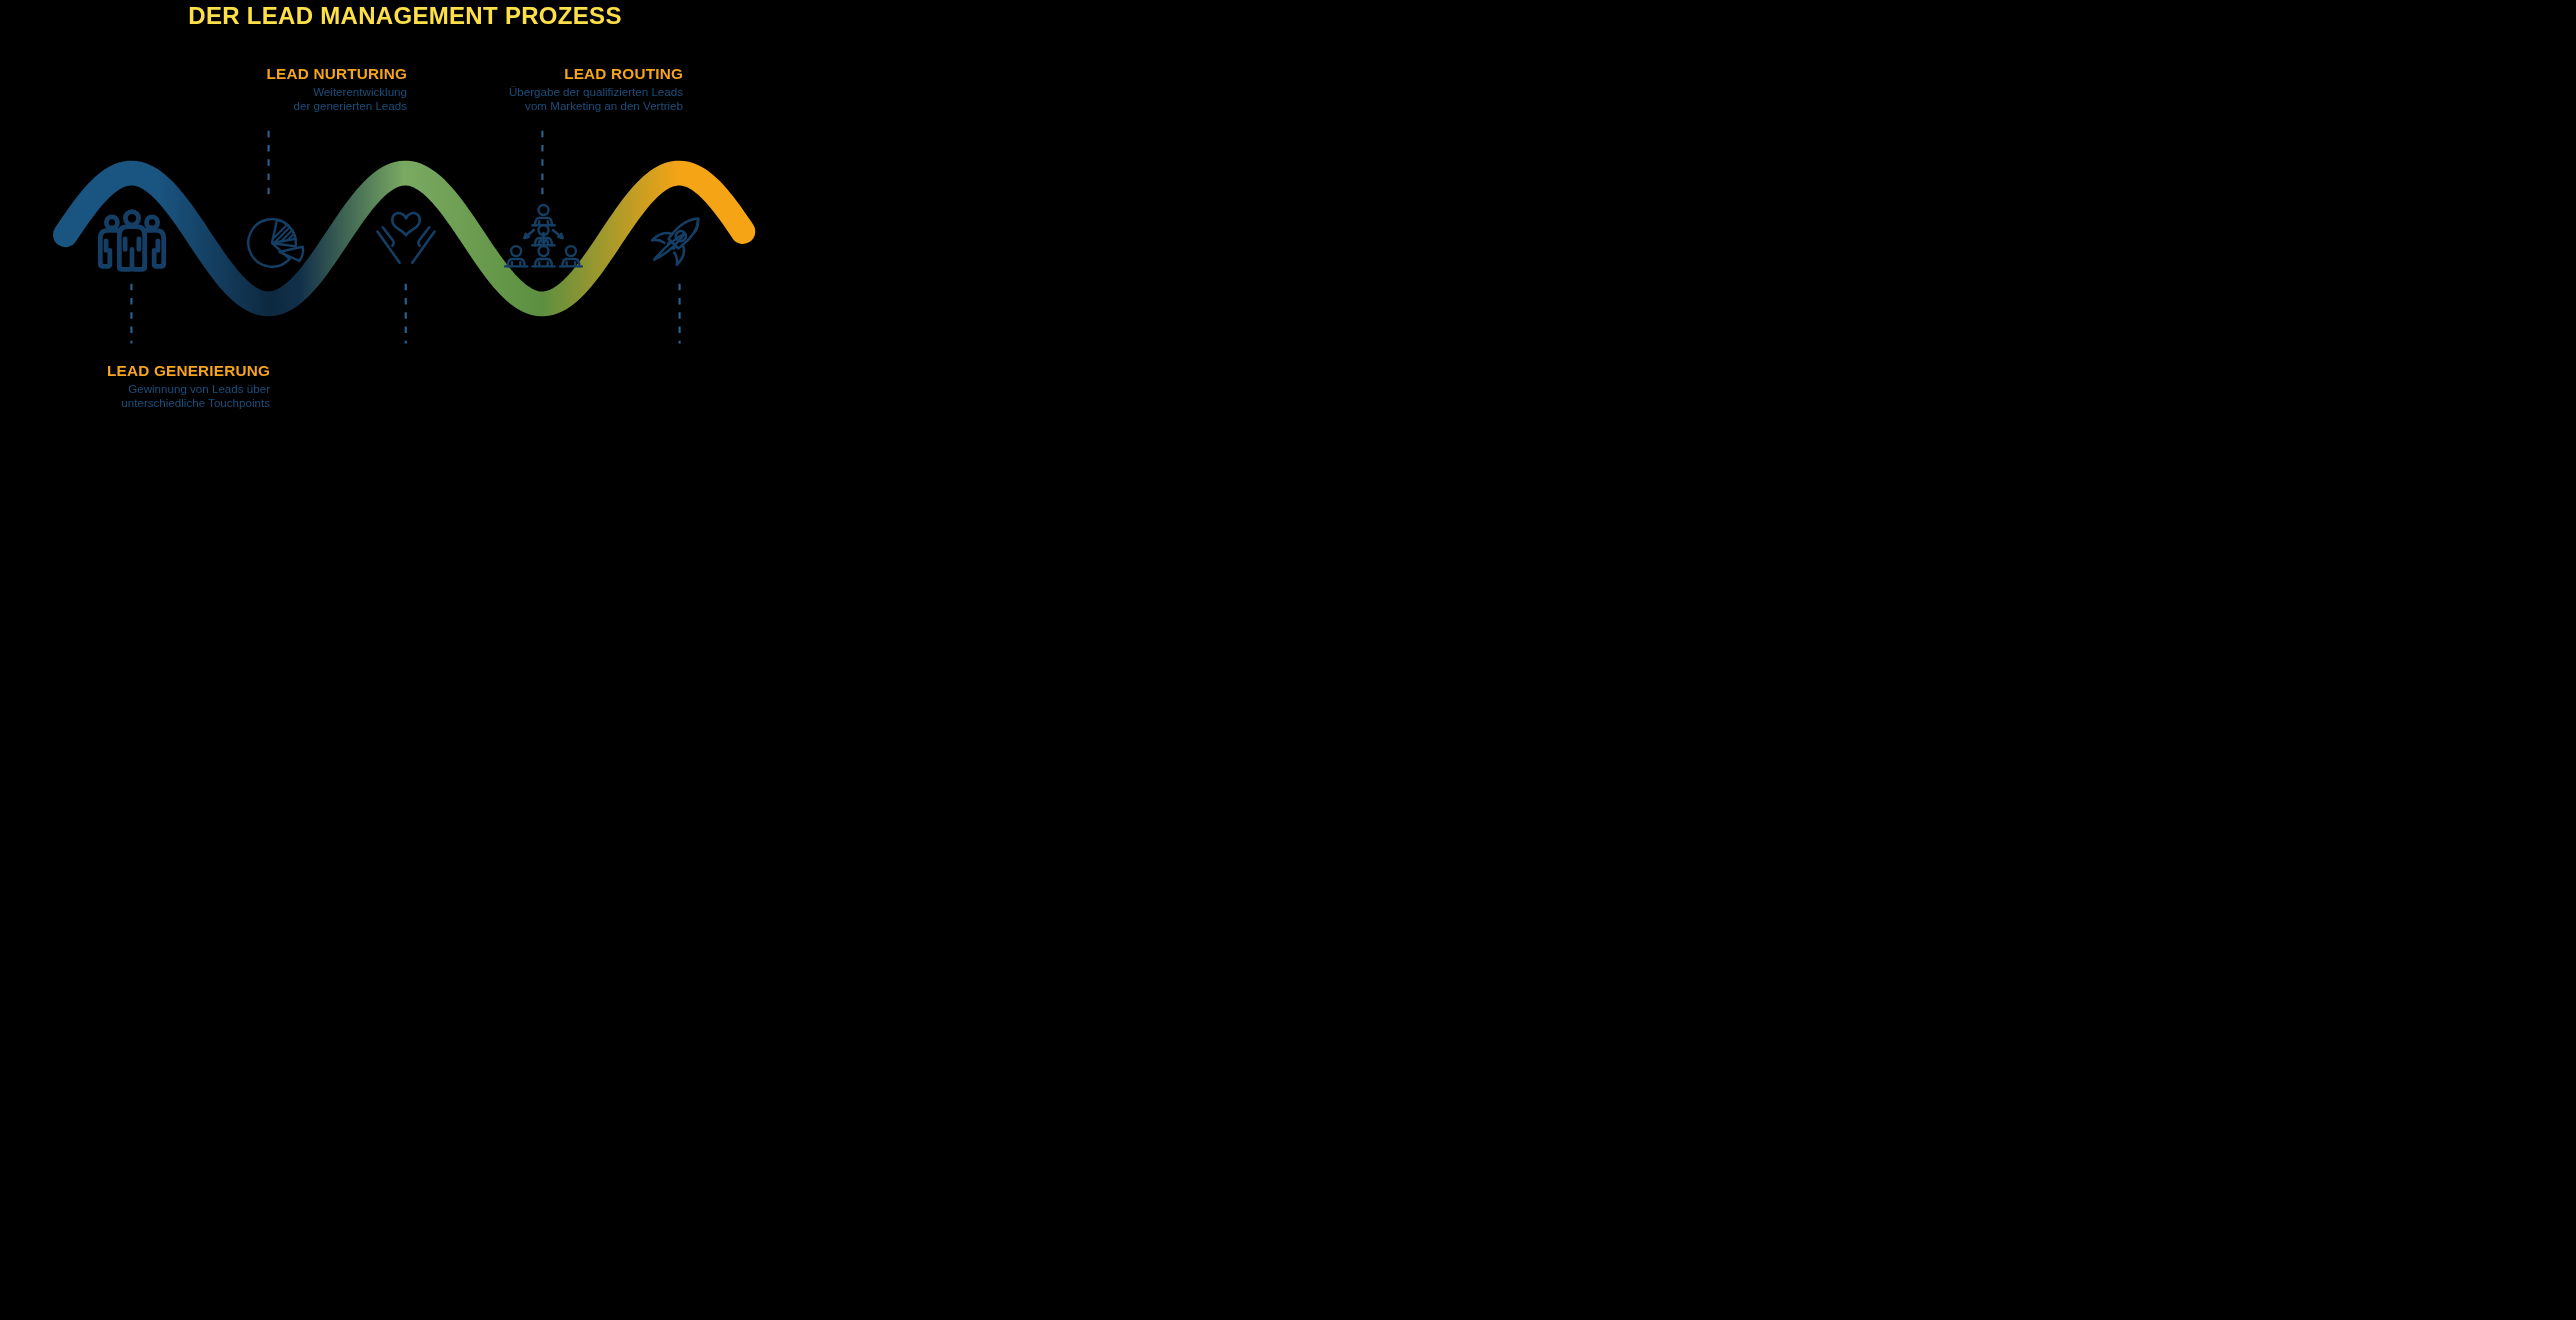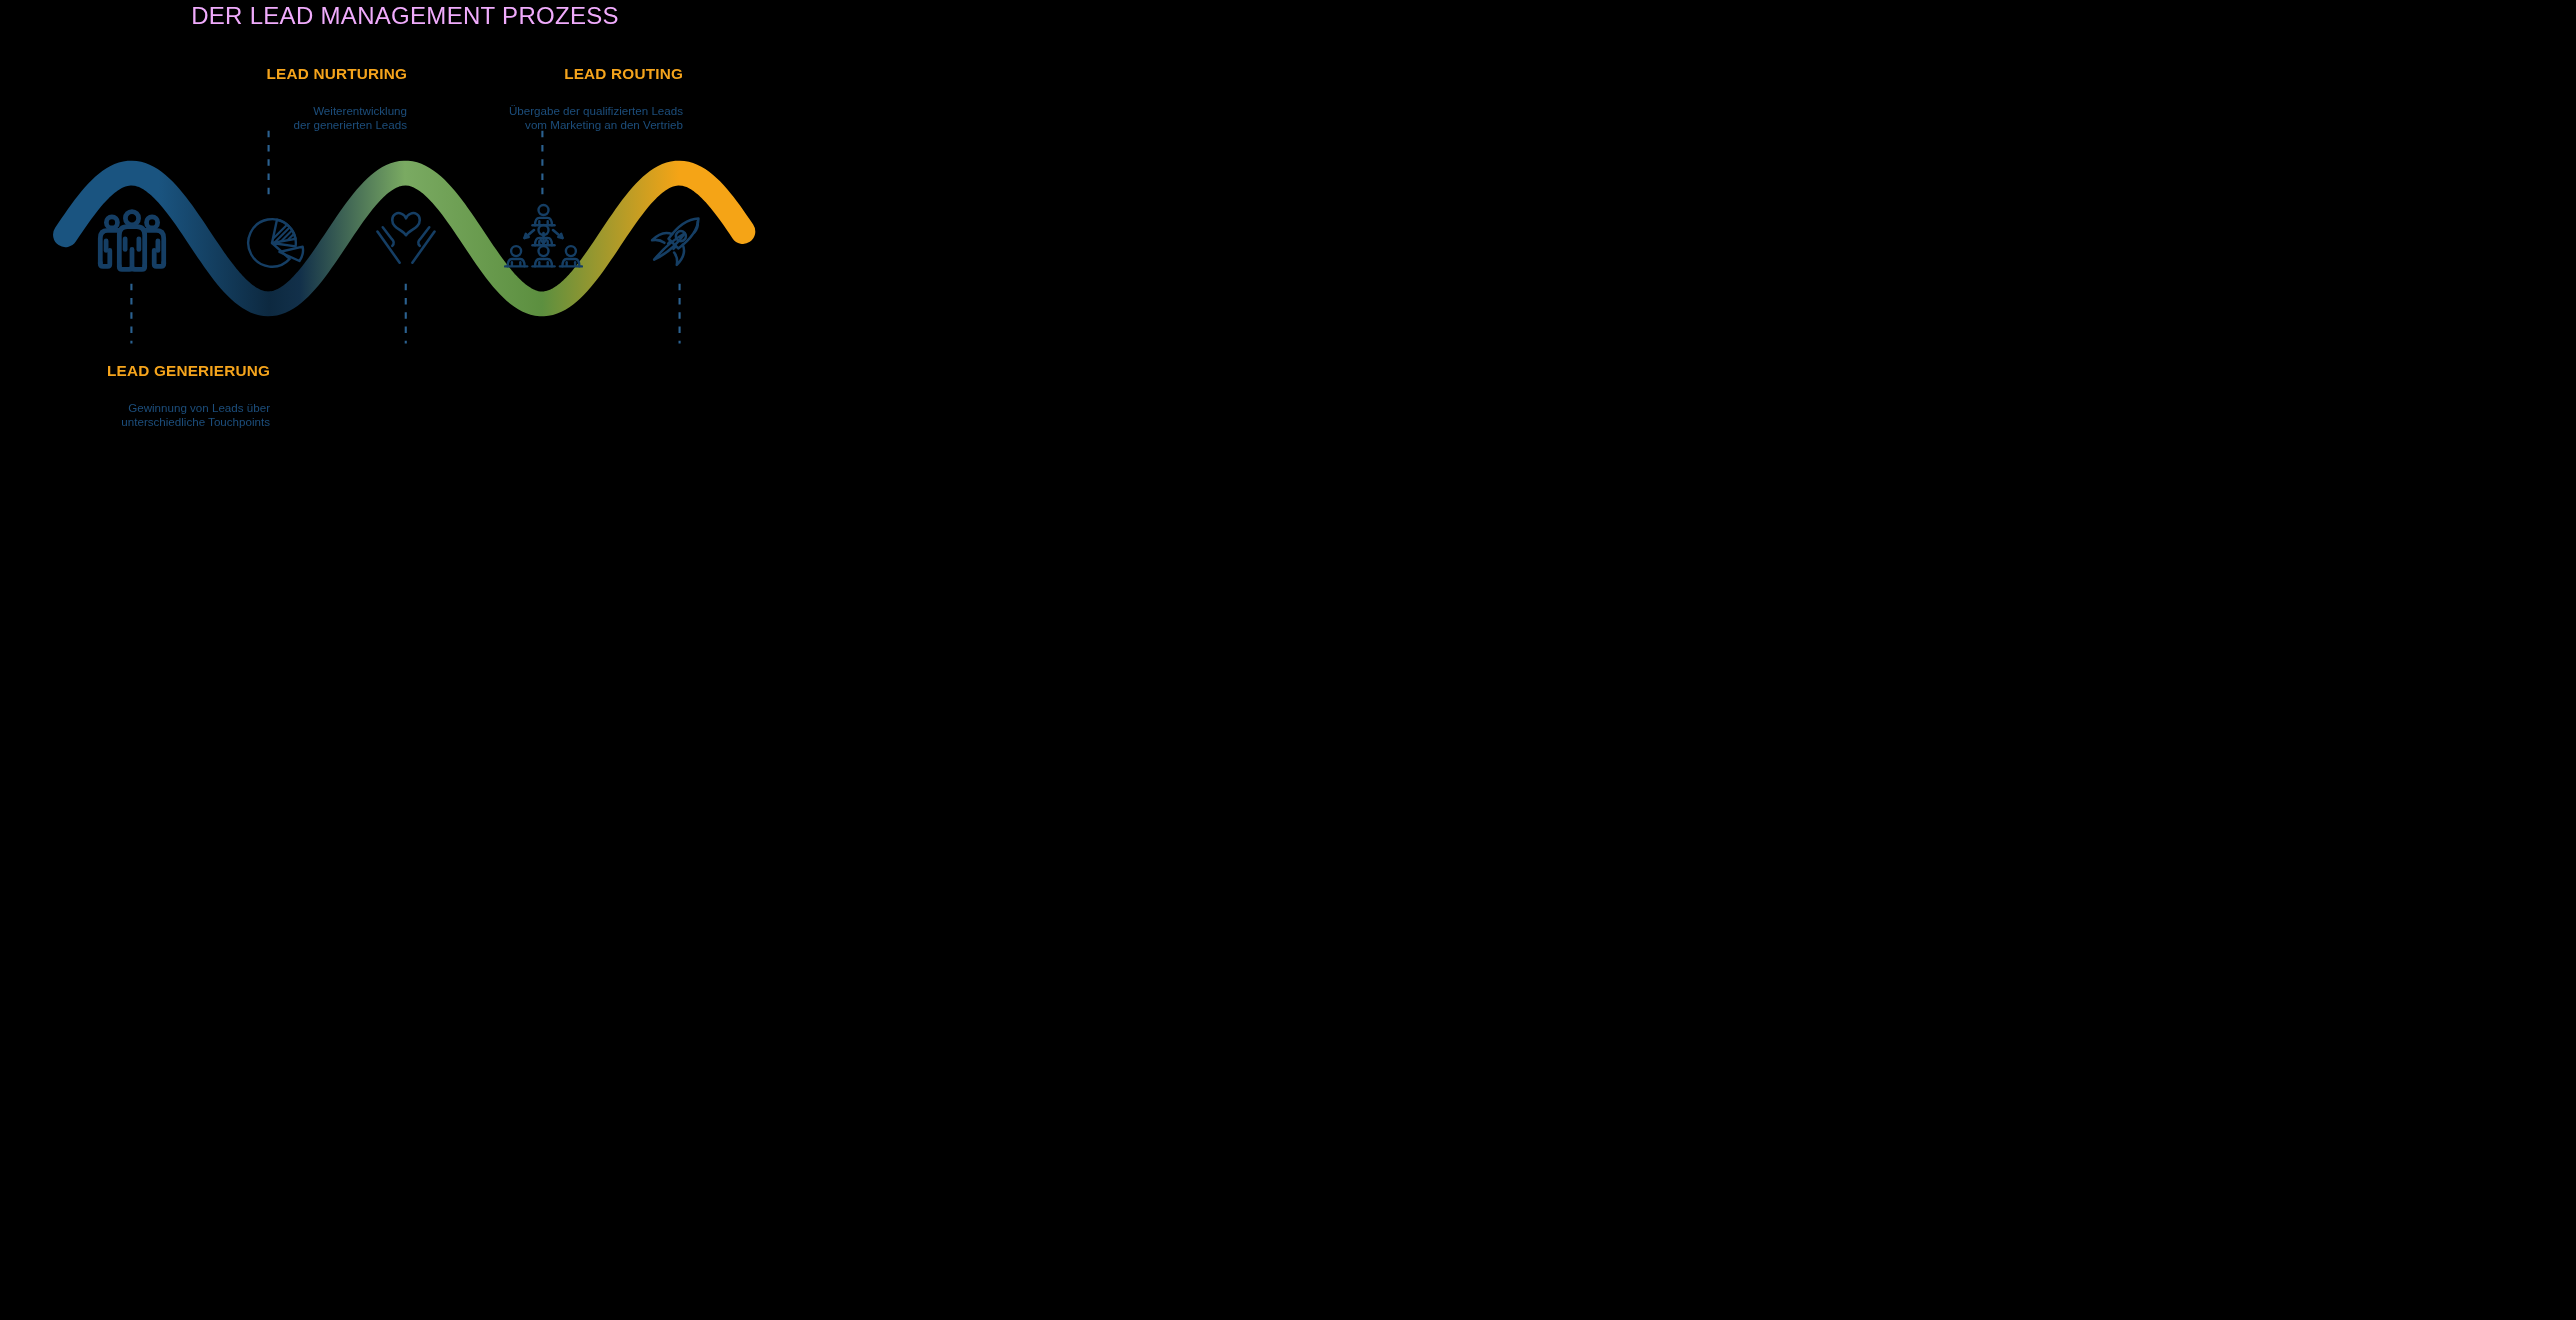--- a/index.html
+++ b/index.html
@@ -1,25 +1,25 @@
 <!DOCTYPE html>
 <html style="font-size:8.4px"><head>
 <meta charset="utf-8">
 <style>
   html,body{margin:0;padding:0;background:#000;}
   .canvas{position:relative;width:859px;height:440px;background:#000;overflow:hidden;
           font-family:"Liberation Sans", sans-serif;}
   .page-title{position:absolute;left:405px;top:2.1px;transform:translateX(-50%);
-      font-size:24px;font-weight:normal;color:#f0abfc;letter-spacing:0.3px;white-space:nowrap;margin:0;}
+      font-size:24px;font-weight:bold;color:#fde047;letter-spacing:0.3px;white-space:nowrap;margin:0;}
   svg.scene{position:absolute;left:0;top:0;}
   .icon{position:absolute;}
   .stage-label{position:absolute;transform:translateX(-50%);text-align:right;width:274px;}
   .stage-heading{font-size:15.3px;font-weight:bold;color:#F5A41C;line-height:19.5px;letter-spacing:0.2px;white-space:nowrap;}
   .stage-heading span{display:block;}
-  .stage-desc{margin-top:20px;font-size:11.6px;color:#1C4E7C;line-height:14.8px;font-weight:500;}
+  .stage-desc{margin-top:1px;font-size:11.6px;color:#1C4E7C;line-height:14.8px;font-weight:500;}
   .stage-desc span{display:block;white-space:nowrap;}
   .stage-label.wide .stage-desc{line-height:18.5px;margin-top:6.3px;}
 </style>
 </head>
 <body>
 
 <div class="canvas">
 
   <h1 class="page-title">DER LEAD MANAGEMENT PROZESS</h1>
 

